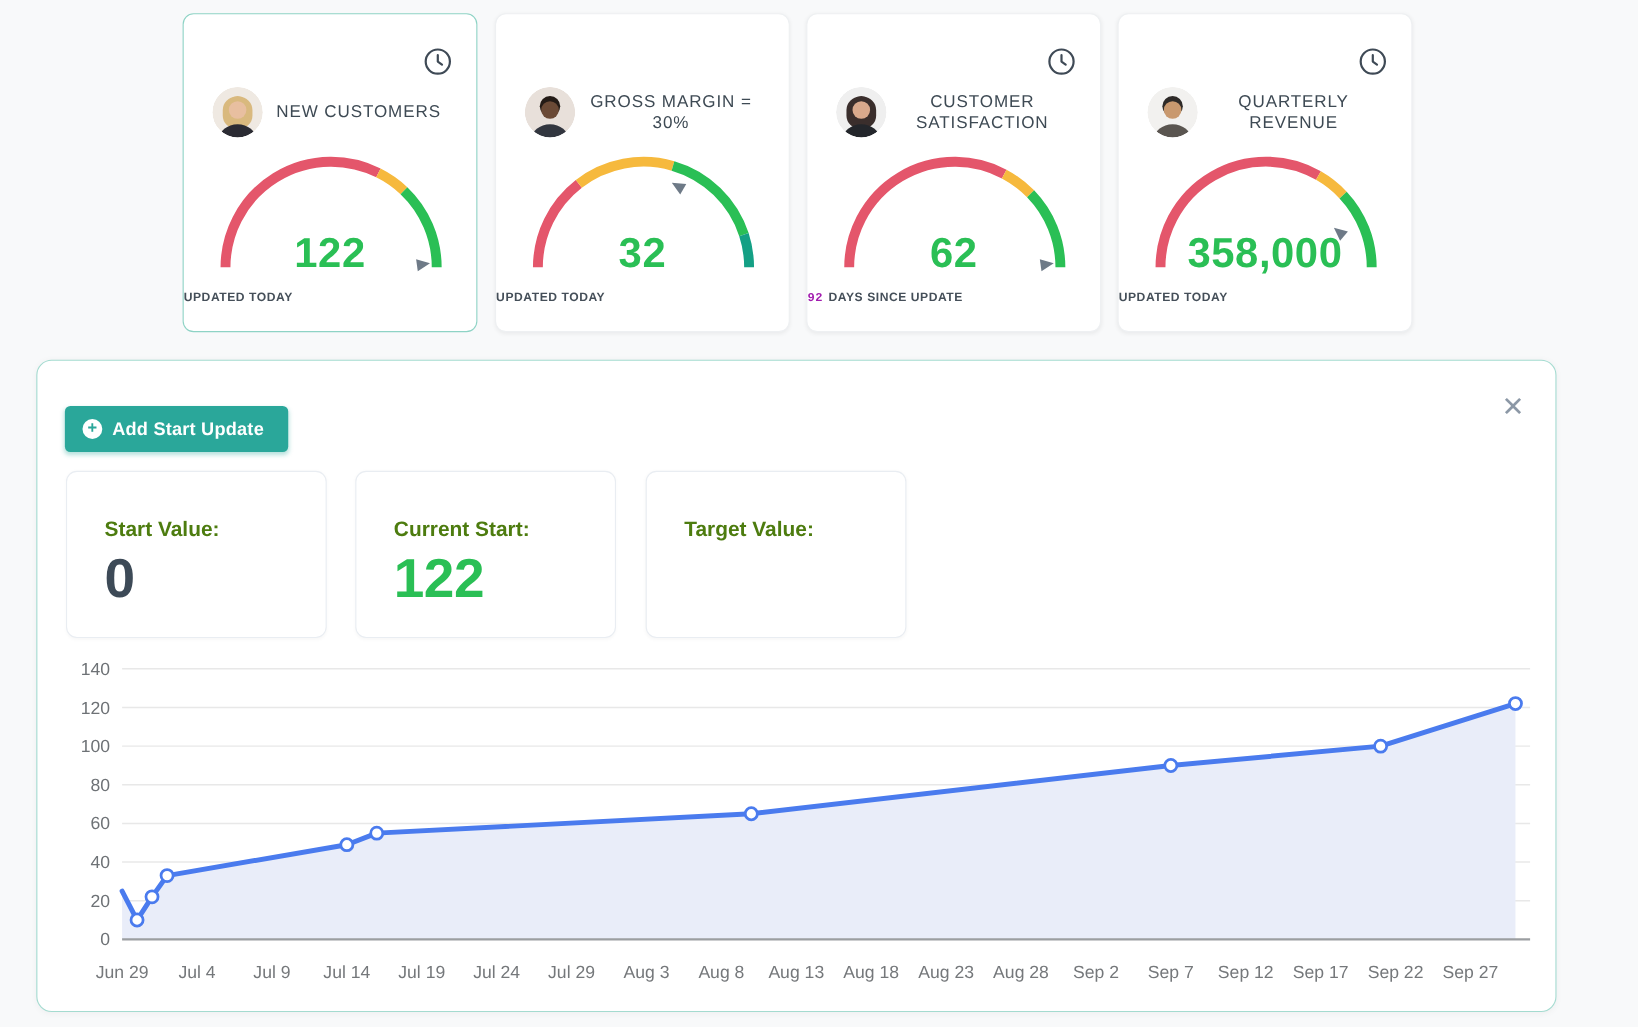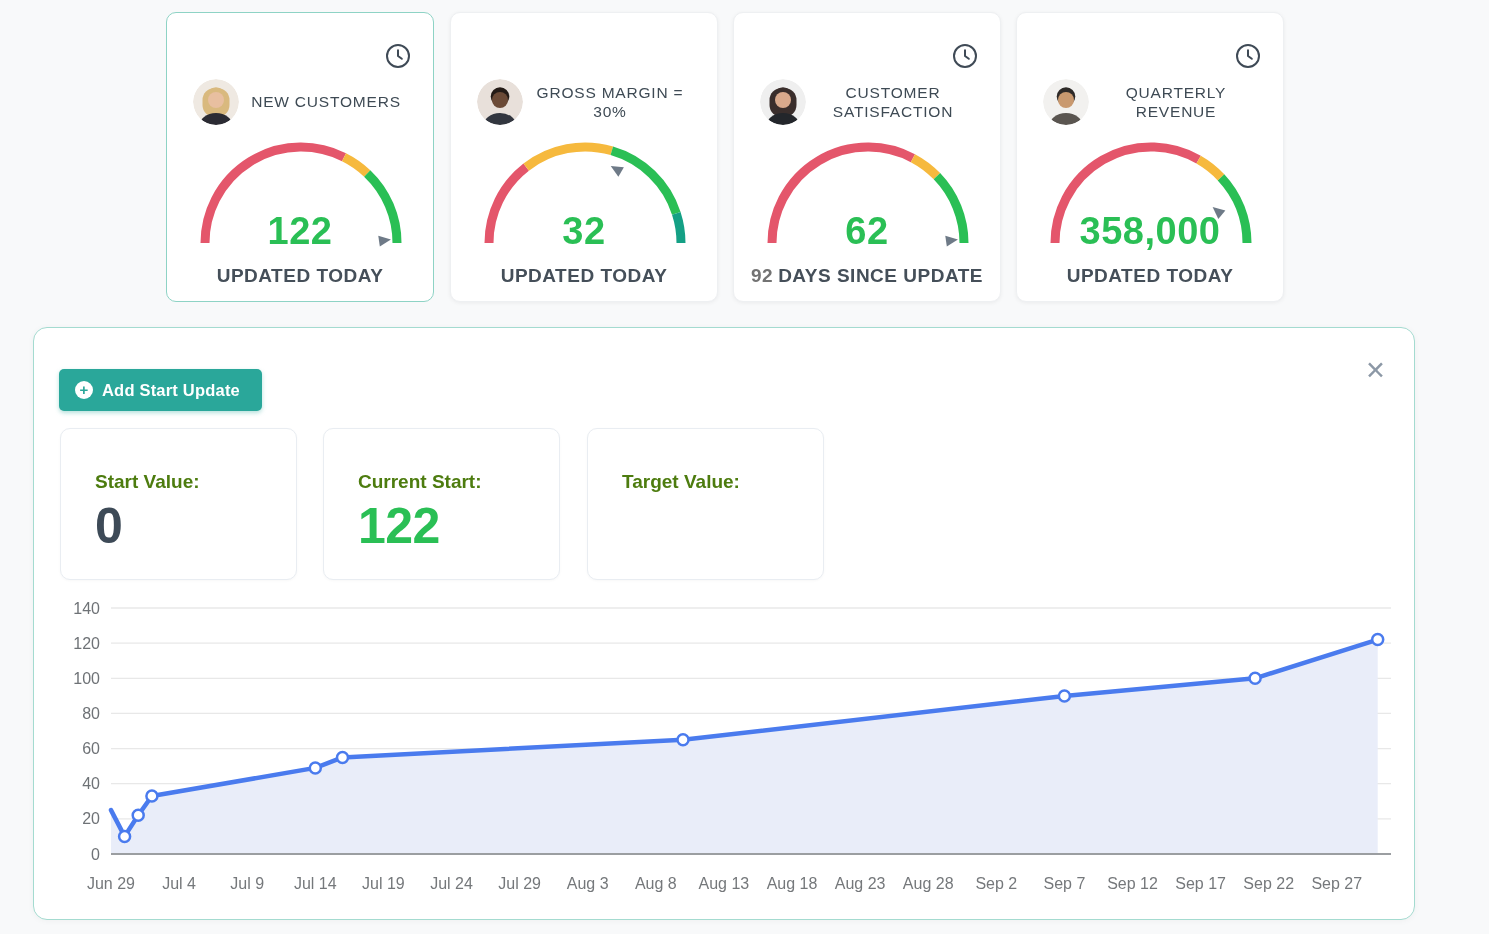--- a/index.html
+++ b/index.html
@@ -11,23 +11,23 @@
     border:1px solid #eef0f2; border-radius:10px; box-shadow:0 1px 4px rgba(0,0,0,0.06); cursor:pointer; }
   .kpi-card.selected { border:1.5px solid #8ed3c5; box-shadow:none; }
   .kpi-card .clock { position:absolute; top:30px; right:22px; width:26px; height:26px; }
   .kpi-head { position:absolute; top:66px; left:0; width:100%; display:flex; align-items:center; padding:0 20px 0 26px; }
   .avatar { width:46px; height:46px; border-radius:50%; overflow:hidden; flex:0 0 46px; }
   .kpi-title { flex:1; text-align:center; font-size:15.5px; font-weight:500; color:#3e4a54;
     letter-spacing:0.8px; line-height:1.25; max-width:150px; margin:0 auto; text-transform:uppercase; }
   .gauge-mount { position:absolute; top:124px; left:29px; width:210px; height:118px; }
   .kpi-value { position:absolute; top:196px; left:0; width:100%; height:44px; line-height:44px;
     text-align:center; font-size:38px; font-weight:700; color:#2abf55; letter-spacing:0.5px; }
-  .kpi-status { position:absolute; top:252px; left:0; width:100%; text-align:center;
-    font-size:19px; font-weight:700; color:#454f59; letter-spacing:0.5px; }
-  .kpi-status .status-accent { color:#737373; margin-right:5px; }
+  .kpi-status { position:absolute; top:252px; left:0; width:100%; text-align:left;
+    font-size:11px; font-weight:700; color:#454f59; letter-spacing:0.5px; }
+  .kpi-status .status-accent { color:#a21caf; margin-right:5px;font-family:Liberation Mono, monospace; }
 
   
   .panel { position:absolute; left:33px; top:327px; width:1382px; height:593px; background:#fff;
     border:1px solid #a4dbd0; border-radius:14px; box-shadow:0 1px 6px rgba(0,0,0,0.04); }
   .add-btn { position:absolute; left:25px; top:41px; height:42px; padding:0 22px 0 16px;
     background:#2aa79a; border:none; border-radius:5px; color:#fff; font-size:16.5px; font-weight:700;
     display:flex; align-items:center; gap:9px; cursor:pointer;
     font-family:"Liberation Sans","DejaVu Sans",sans-serif; letter-spacing:0.2px;
     box-shadow:0 2px 4px rgba(42,167,154,0.35); }
   .plus-badge { width:18px; height:18px; border-radius:50%; background:#fff; color:#2aa79a;

